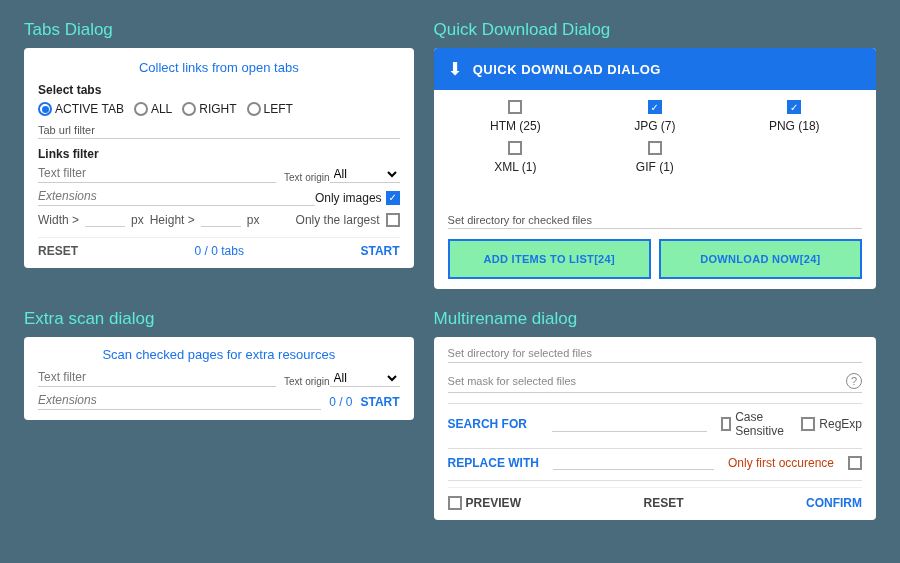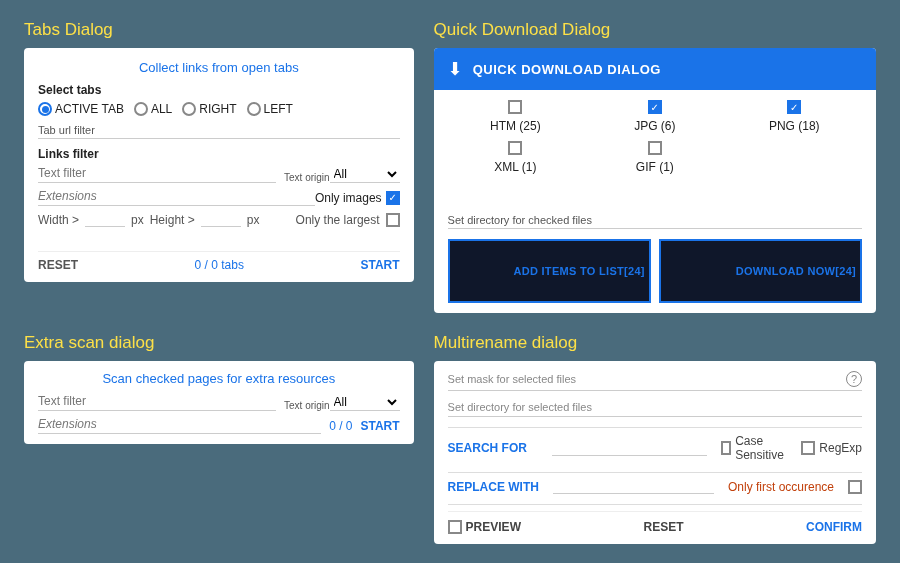--- a/index.html
+++ b/index.html
@@ -14,21 +14,21 @@
     }
     .main-layout {
       display: grid;
       grid-template-columns: 1fr 1fr;
       grid-template-rows: auto auto;
       gap: 20px;
       padding: 20px 24px;
     }
     .dialog-section-title {
       font-size: 17px;
-      color: #fde047;
+      color: #5eead4;
       font-weight: normal;
       margin-bottom: 8px;
     }
     .dialog-box {
       background: #fff;
       border-radius: 4px;
       padding: 0;
       overflow: hidden;
     }
     
@@ -162,21 +162,21 @@
       height: 14px;
       border: 2px solid #888;
       display: flex;
       align-items: center;
       justify-content: center;
     }
     .dimensions-row {
       display: flex;
       align-items: center;
       gap: 6px;
-      margin-bottom: 24px;
+      margin-bottom: 10px;
     }
     .dim-label {
       font-size: 12px;
       color: #555;
     }
     .dim-input {
       width: 40px;
       border: none;
       border-bottom: 1px solid #ccc;
       font-size: 12px;
@@ -254,26 +254,26 @@
       padding-bottom: 2px;
       margin-bottom: 10px;
     }
     .qd-actions {
       display: flex;
       gap: 8px;
     }
     .qd-btn {
       flex: 1;
       border: 2px solid #1a73e8;
-      background: #0f172a;
+      background: #86efac;
       color: #1a73e8;
       font-size: 11px;
       font-weight: bold;
-      padding: 24px 4px;
-      text-align: right;
+      padding: 12px 4px;
+      text-align: center;
       cursor: pointer;
       letter-spacing: 0.3px;
     }
 
     
     .extra-scan-inner {
       padding: 10px 14px;
     }
     .extra-scan-title {
       text-align: center;
@@ -476,21 +476,21 @@
         <span class="qd-header-title">QUICK DOWNLOAD DIALOG</span>
       </div>
       <div class="qd-body">
         <div class="qd-checkboxes">
           <div class="qd-check-item">
             <div class="checkbox-empty"></div>
             <span>HTM (25)</span>
           </div>
           <div class="qd-check-item">
             <div class="checkbox-blue">✓</div>
-            <span>JPG (6)</span>
+            <span>JPG (7)</span>
           </div>
           <div class="qd-check-item">
             <div class="checkbox-blue">✓</div>
             <span>PNG (18)</span>
           </div>
           <div class="qd-check-item">
             <div class="checkbox-empty"></div>
             <span>XML (1)</span>
           </div>
           <div class="qd-check-item">
@@ -532,25 +532,25 @@
         </div>
       </div>
     </div>
   </div>
 
   <div>
     <div class="dialog-section-title">Multirename dialog</div>
     <div class="dialog-box">
       <div class="mr-inner">
         <div class="mr-field">
+          <span>Set directory for selected files</span>
+        </div>
+        <div class="mr-field">
           <span>Set mask for selected files</span>
           <div class="mr-help-icon">?</div>
-        </div>
-        <div class="mr-field">
-          <span>Set directory for selected files</span>
         </div>
         <hr class="divider-line">
         <div class="mr-row">
           <span class="mr-label">SEARCH FOR</span>
           <input class="mr-input-field" type="text" style="">
           <div class="mr-check-item">
             <div class="checkbox-empty"></div>
             <span>Case Sensitive</span>
           </div>
           <div class="mr-check-item">

